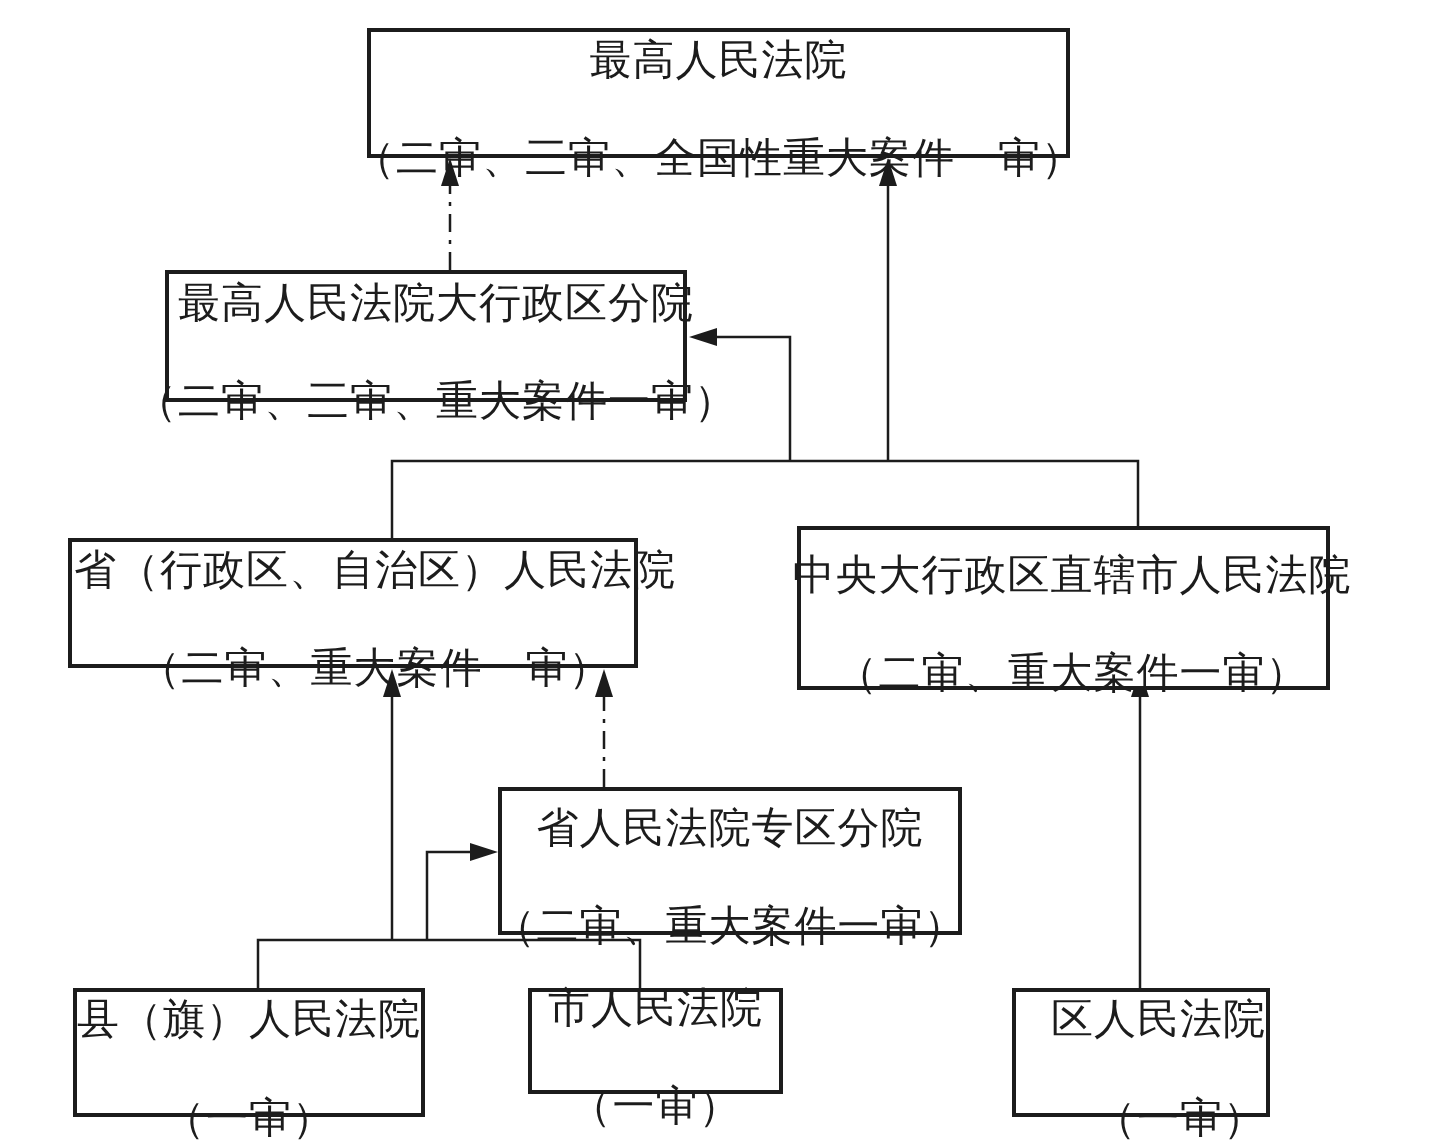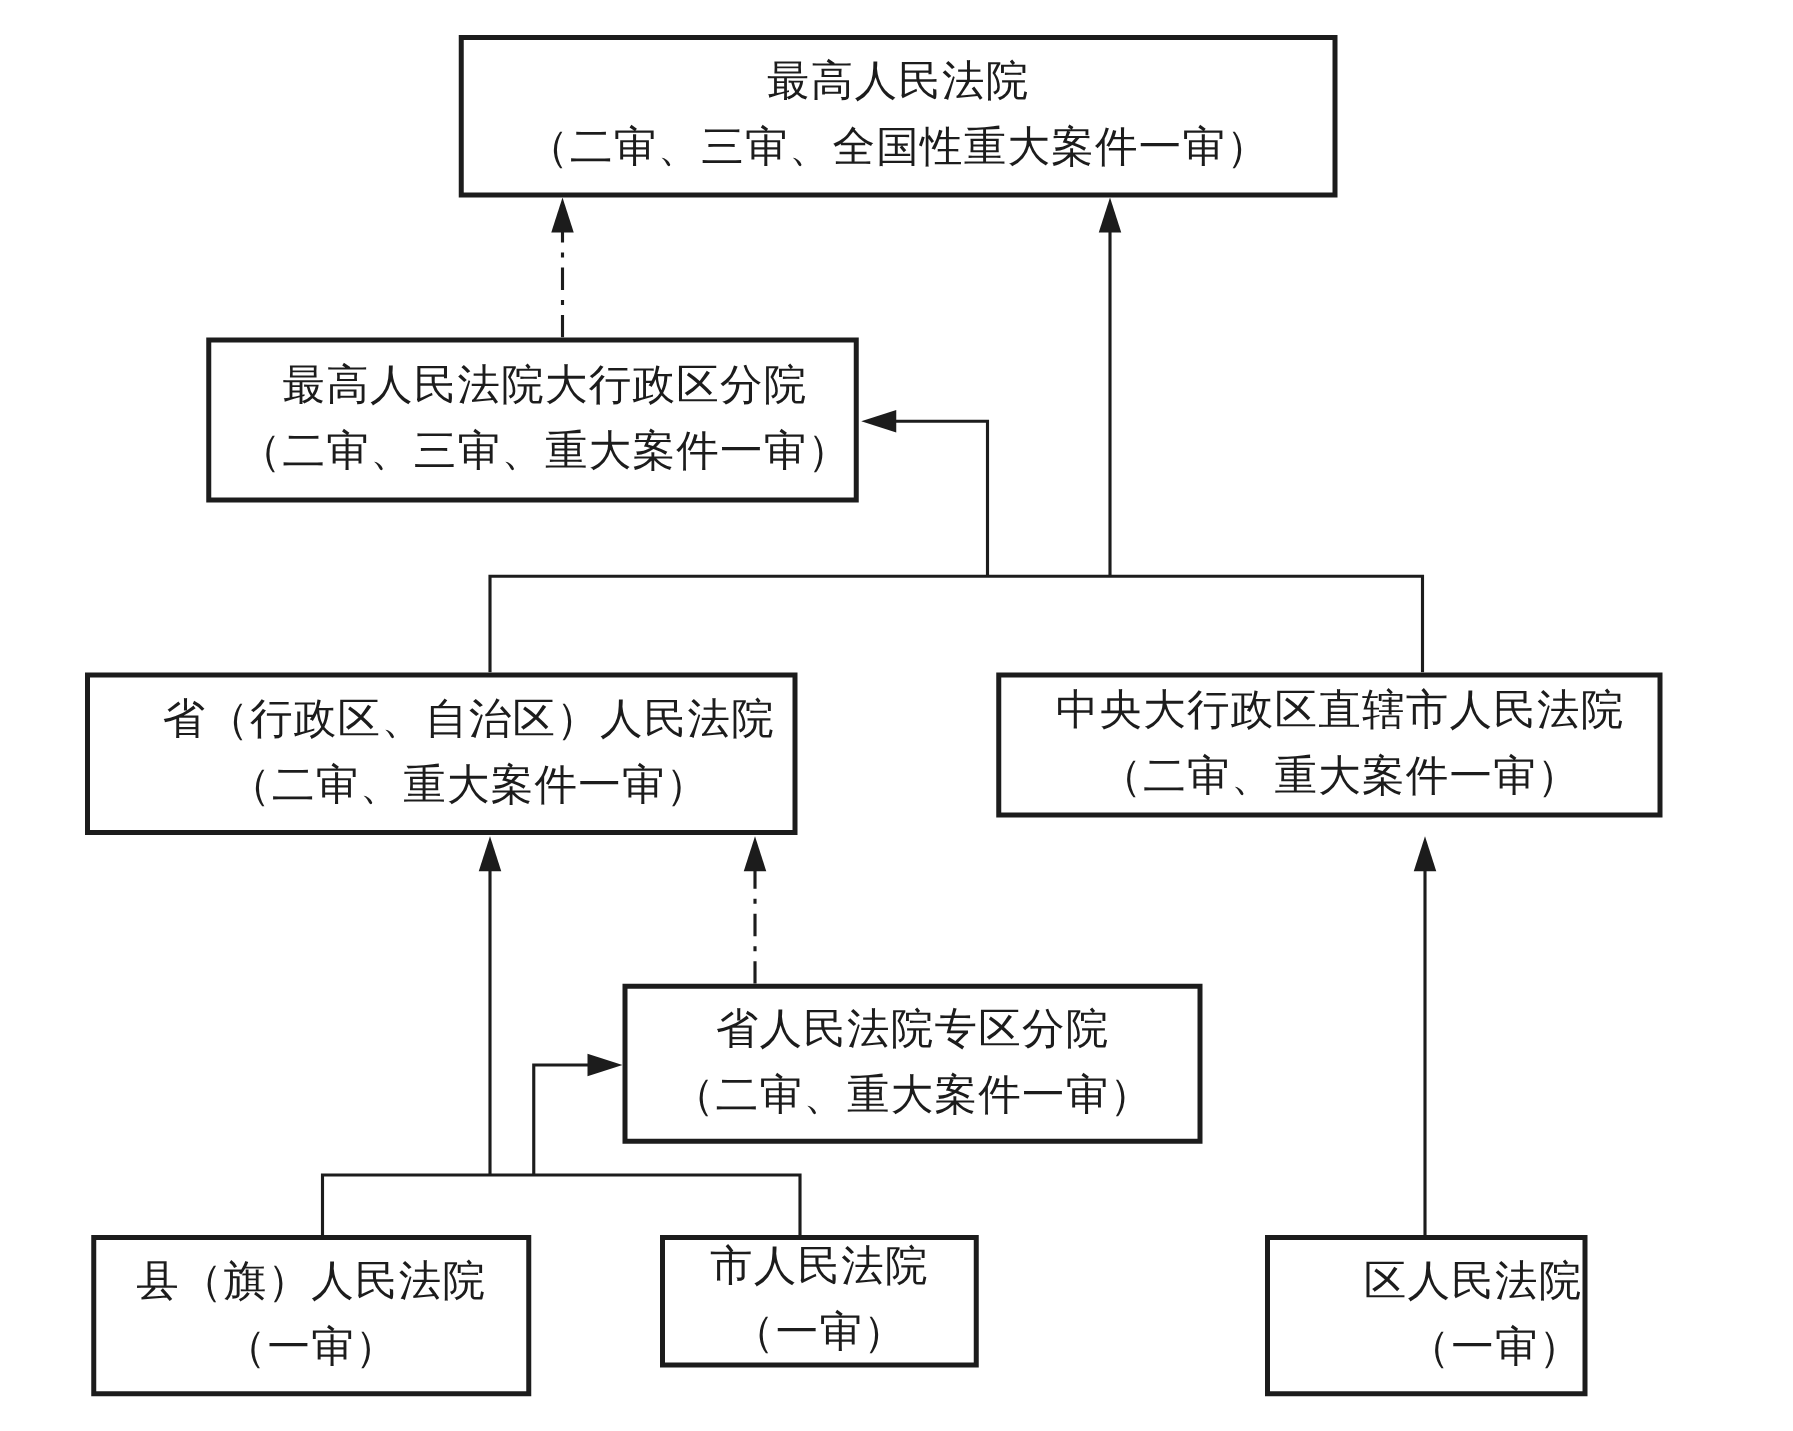--- a/index.html
+++ b/index.html
@@ -42,23 +42,24 @@
     background: #ffffff;
     display: flex;
     flex-direction: column;
     align-items: center;
     justify-content: center;
     text-align: center;
     line-height: 1.55;
   }
   .node .node-title,
   .node .node-sub {
-    font-size: 34px;
+    font-size: 42px;
     white-space: nowrap;
     letter-spacing: 1px;
+    margin-top: 33px;
   }
 </style>
 </head>
 <body>
 
 <div class="canvas">
 
   <svg class="edges" viewBox="0 0 1434 1145">
 
     <path class="dashdot" d="M450,270 L450,184"></path>
@@ -95,26 +96,26 @@
   <div class="node" style="left:165px; top:270px; width:522px; height:132px;padding-left:20px;">
     <div class="node-title">最高人民法院大行政区分院</div>
     <div class="node-sub">（二审、三审、重大案件一审）</div>
   </div>
 
   <div class="node" style="left:68px; top:538px; width:570px; height:130px;padding-left:44px;">
     <div class="node-title">省（行政区、自治区）人民法院</div>
     <div class="node-sub">（二审、重大案件一审）</div>
   </div>
 
-  <div class="node" style="left:797px; top:538px; width:533px; height:116px;padding-left:17px;">
+  <div class="node" style="left:797px; top:526px; width:533px; height:164px;padding-left:17px;">
     <div class="node-title">中央大行政区直辖市人民法院</div>
     <div class="node-sub">（二审、重大案件一审）</div>
   </div>
 
-  <div class="node" style="left:498px; top:787px; width:464px; height:128px;">
+  <div class="node" style="left:498px; top:787px; width:464px; height:148px;">
     <div class="node-title">省人民法院专区分院</div>
     <div class="node-sub">（二审、重大案件一审）</div>
   </div>
 
   <div class="node" style="left:73px; top:988px; width:352px; height:129px;text-align:right;">
     <div class="node-title">县（旗）人民法院</div>
     <div class="node-sub">（一审）</div>
   </div>
 
   <div class="node" style="left:528px; top:988px; width:255px; height:106px;">

